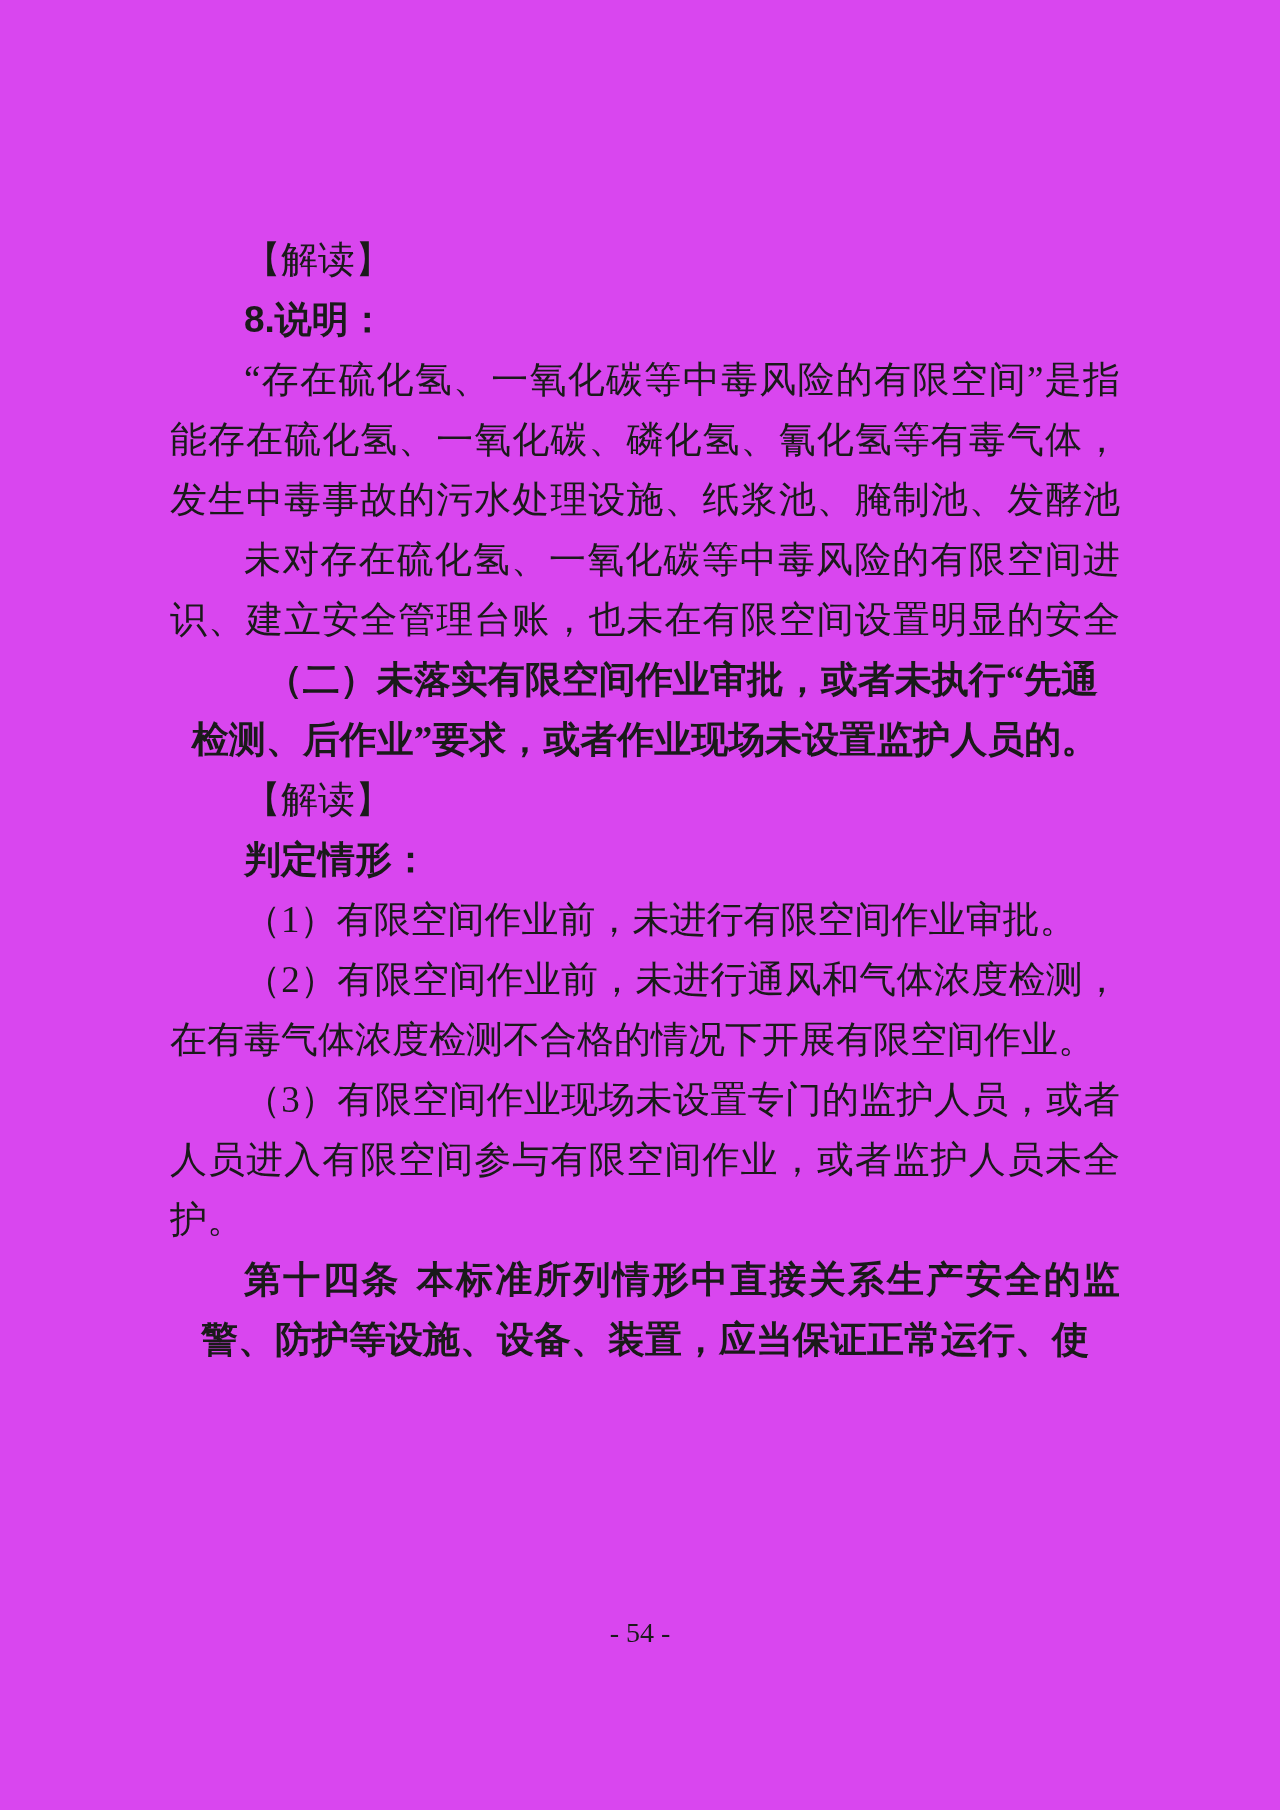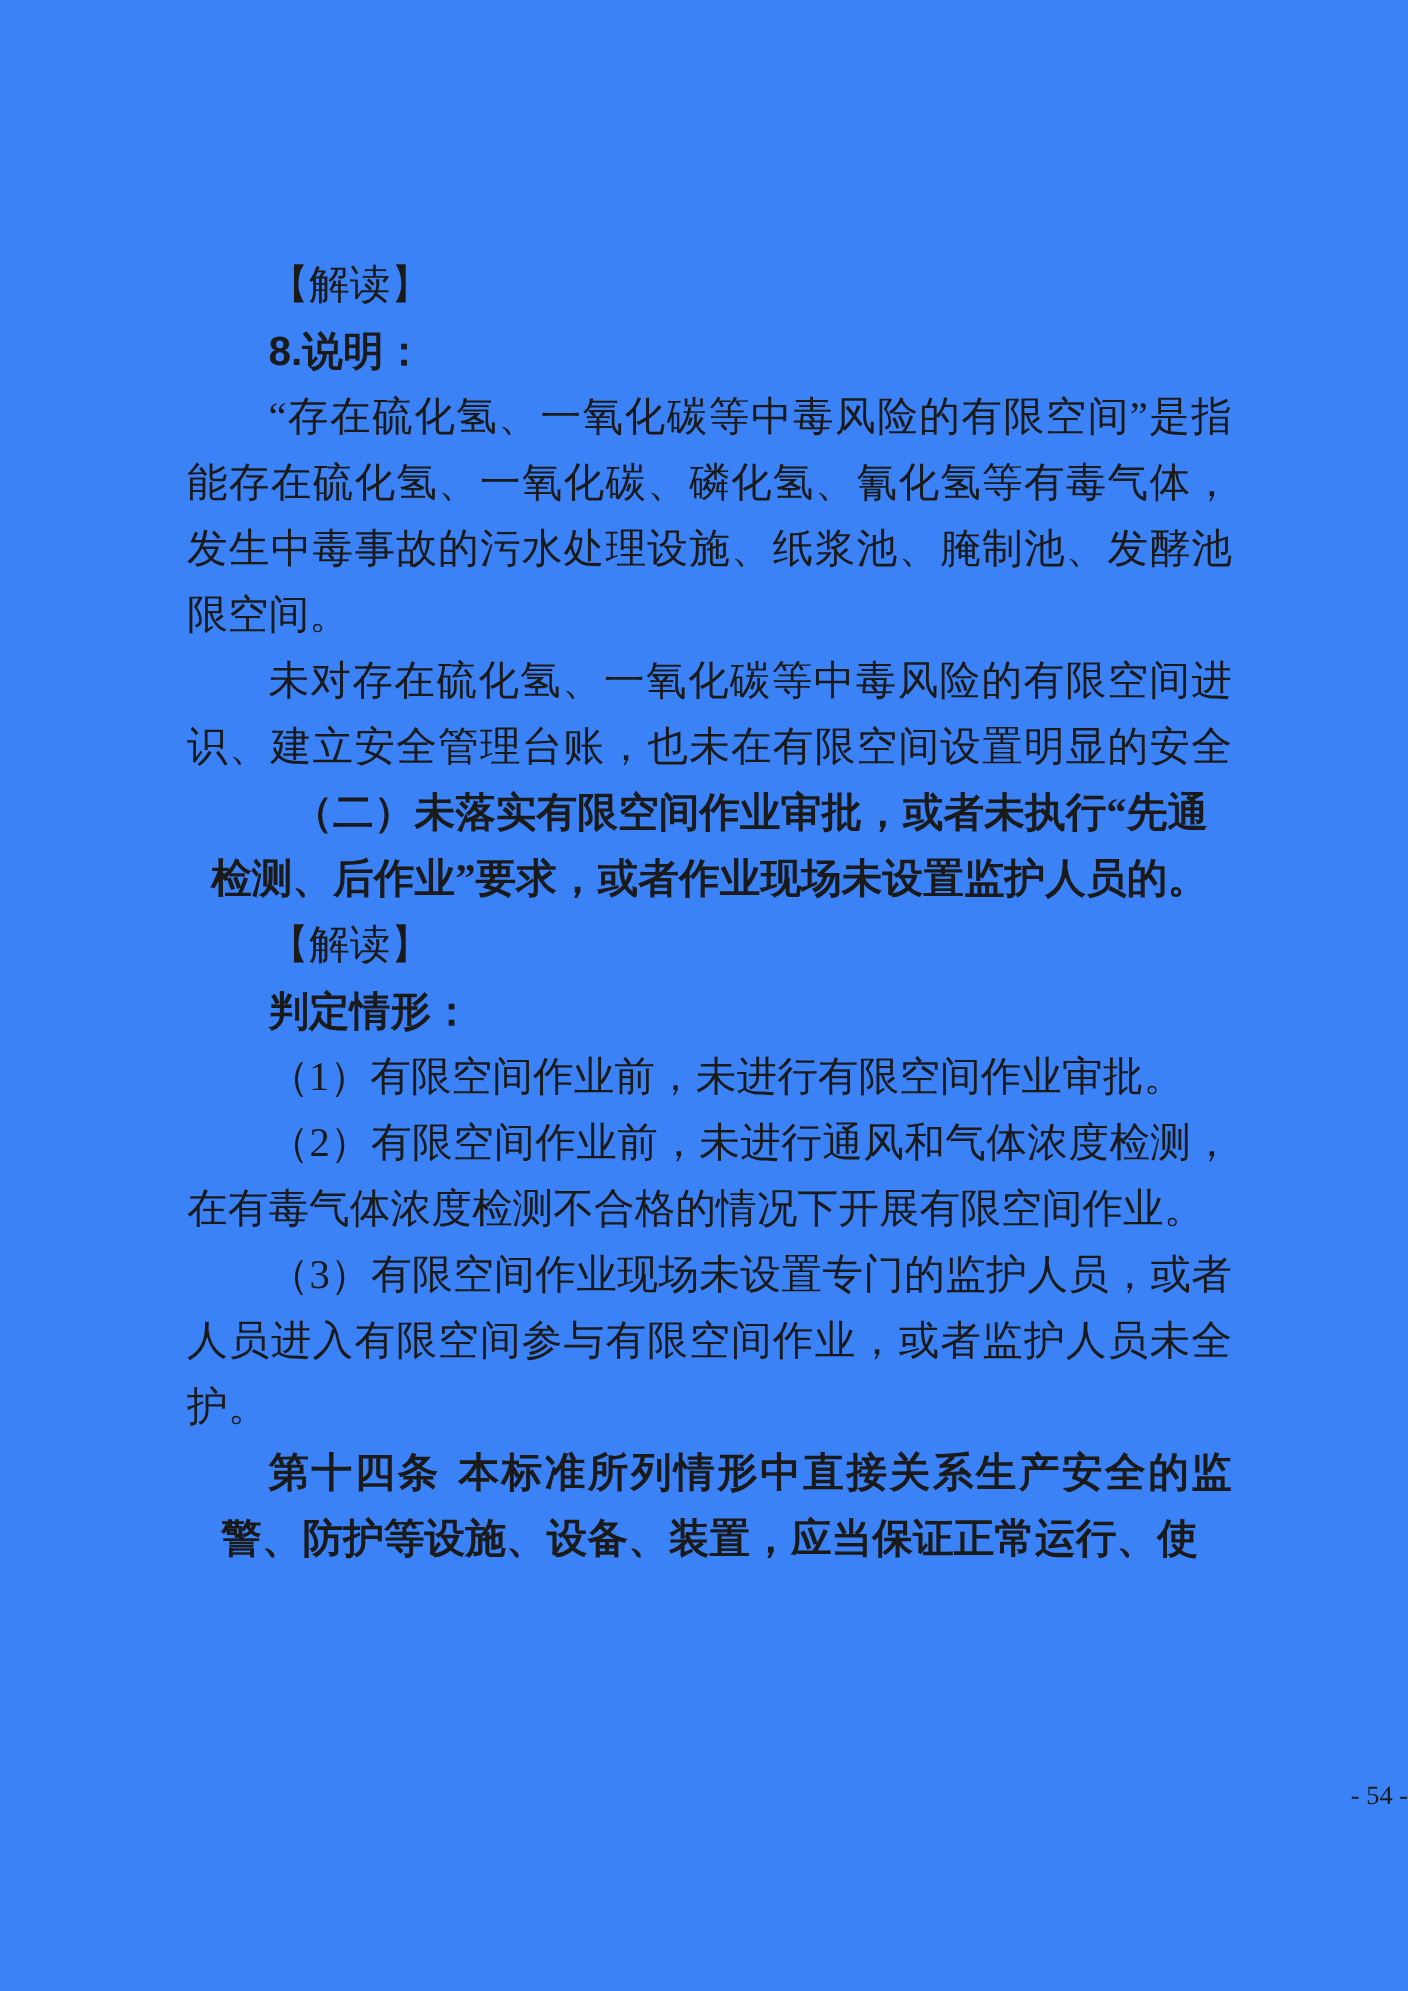--- a/index.html
+++ b/index.html
@@ -5,21 +5,21 @@
   html,body{margin:0;padding:0;}
   body{
     width:1280px;height:1810px;
     background:#ffffff;
     font-family:"Liberation Serif","DejaVu Serif",serif;
     color:#1a1a1a;
     position:relative;
     overflow:hidden;
   }
   .page{
-    position:absolute;left:0;top:0;width:1280px;height:1810px;background:#3b82f6;
+    position:absolute;left:0;top:0;width:1280px;height:1810px;background:#d946ef;
   }
   .doc-body{
     position:absolute;left:170px;top:230px;width:950px;
   }
   .ln{
     height:60px;line-height:60px;font-size:37px;
     overflow:hidden;
     text-align:left;
     letter-spacing:0;
   }
@@ -30,35 +30,34 @@
     font-weight:bold;
   }
   .boldserif{font-weight:bold;text-align:center;}
   .art-heading{
     font-family:Liberation Serif, serif;
     font-weight:bold;
     margin-right:16px;
   }
   .page-number{
     position:absolute;left:0;top:1610px;width:1280px;height:46px;
-    line-height:46px;text-align:right;font-size:24px;
+    line-height:46px;text-align:center;font-size:28px;
     font-family:"Liberation Serif","DejaVu Serif",serif;
   }
 </style>
 </head>
 <body>
 
 <div class="page">
   <div class="doc-body">
     <div class="ln indent">【解读】</div>
     <div class="ln indent hei">8.说明：</div>
     <div class="ln indent jf">“存在硫化氢、一氧化碳等中毒风险的有限空间”是指可</div>
     <div class="ln jf">能存在硫化氢、一氧化碳、磷化氢、氰化氢等有毒气体，容易</div>
     <div class="ln jf">发生中毒事故的污水处理设施、纸浆池、腌制池、发酵池等有</div>
-    <div class="ln">限空间。</div>
     <div class="ln indent jf">未对存在硫化氢、一氧化碳等中毒风险的有限空间进行辨</div>
     <div class="ln jf">识、建立安全管理台账，也未在有限空间设置明显的安全警示</div>
     <div class="ln indent jf boldserif">（二）未落实有限空间作业审批，或者未执行“先通风、再</div>
     <div class="ln boldserif">检测、后作业”要求，或者作业现场未设置监护人员的。</div>
     <div class="ln indent">【解读】</div>
     <div class="ln indent hei">判定情形：</div>
     <div class="ln indent">（1）有限空间作业前，未进行有限空间作业审批。</div>
     <div class="ln indent jf">（2）有限空间作业前，未进行通风和气体浓度检测，或者</div>
     <div class="ln">在有毒气体浓度检测不合格的情况下开展有限空间作业。</div>
     <div class="ln indent jf">（3）有限空间作业现场未设置专门的监护人员，或者监护</div>

